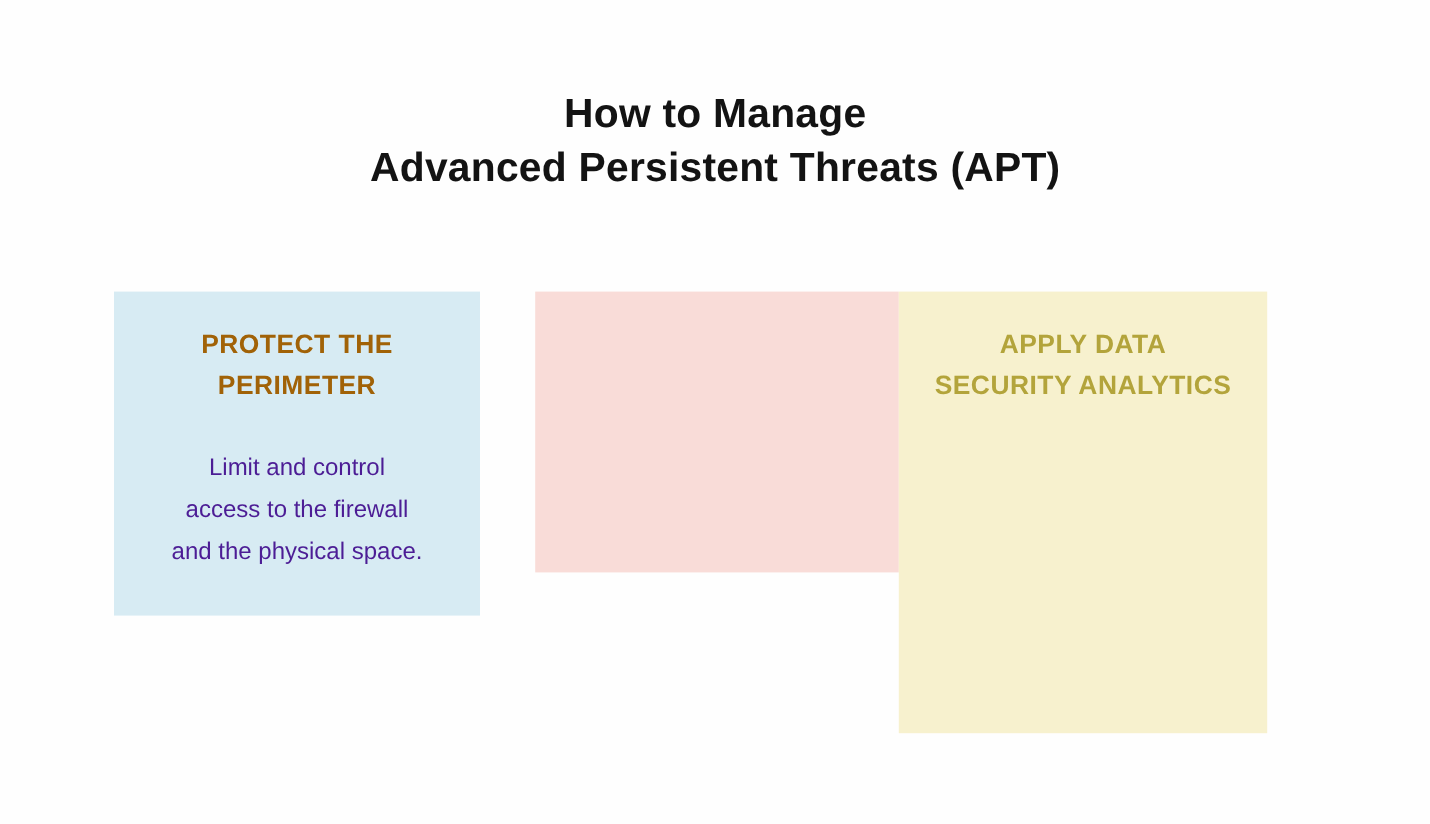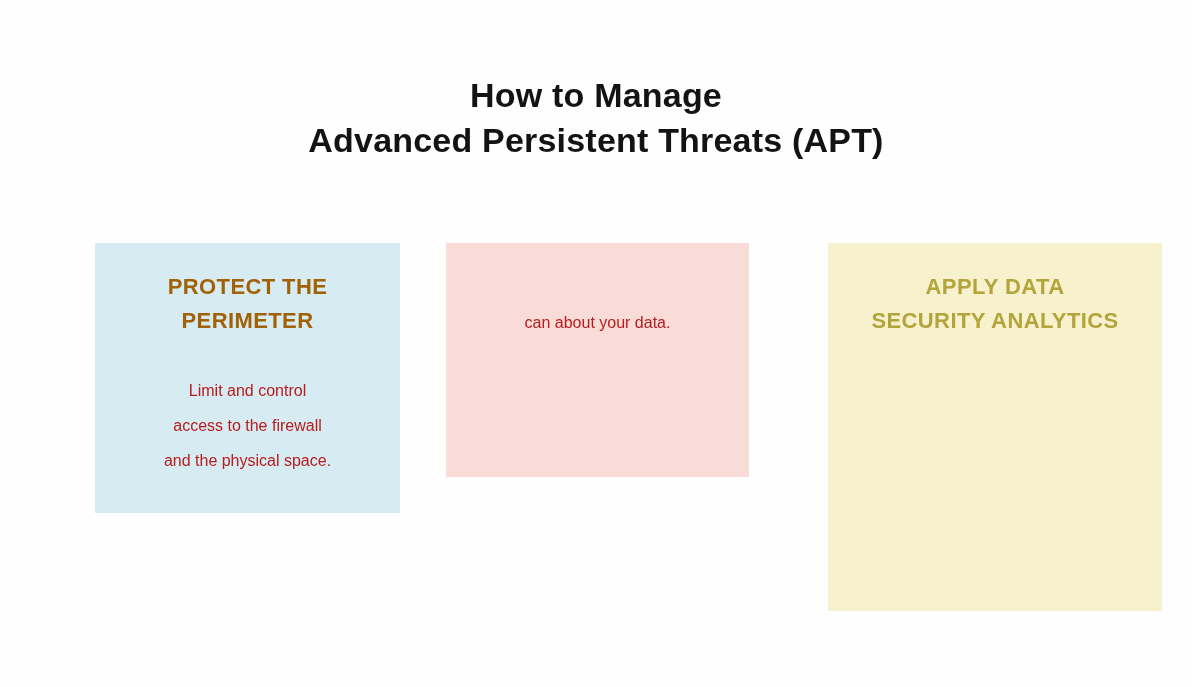--- a/index.html
+++ b/index.html
@@ -43,32 +43,32 @@
   .card h2 {
     margin: 0;
     font-size: 22px;
     font-weight: 700;
     line-height: 34px;
     letter-spacing: 0.4px;
   }
   .card h2 span { display: block; white-space: nowrap; }
   .card p {
     margin: 35px 0 0;
-    font-size: 16px;
+    font-size: 20px;
     font-weight: 400;
     line-height: 35px;
-    color: #b91c1c;
+    color: #4c1d95;
   }
   .card p span { display: block; white-space: nowrap; }
 
   .card-blue   { left: 95px;  width: 305px; height: 270px; background: #d7ebf3; }
   .card-blue h2   { color: #a16207; }
   .card-pink   { left: 446px; width: 303px; height: 234px; background: #f9dcd8; }
   .card-pink h2   { color: #e06a5e; }
-  .card-yellow { left: 828px; width: 334px; height: 368px; background: #f7f1ce; }
+  .card-yellow { left: 749px; width: 307px; height: 368px; background: #f7f1ce; }
   .card-yellow h2 { color: #b3a43b; }
 </style>
 </head>
 <body>
 
 <main class="stage">
 
   <h1 class="title">
     <span>How to Manage</span>
     <span>Advanced Persistent Threats (APT)</span>
@@ -81,21 +81,20 @@
     </h2>
     <p>
       <span>Limit and control</span>
       <span>access to the firewall</span>
       <span>and the physical space.</span>
     </p>
   </section>
 
   <section class="card card-pink">
     <p>
-      <span>can about your data.</span>
     </p>
   </section>
 
   <section class="card card-yellow">
     <h2>
       <span>APPLY DATA</span>
       <span>SECURITY ANALYTICS</span>
     </h2>
   </section>
 

